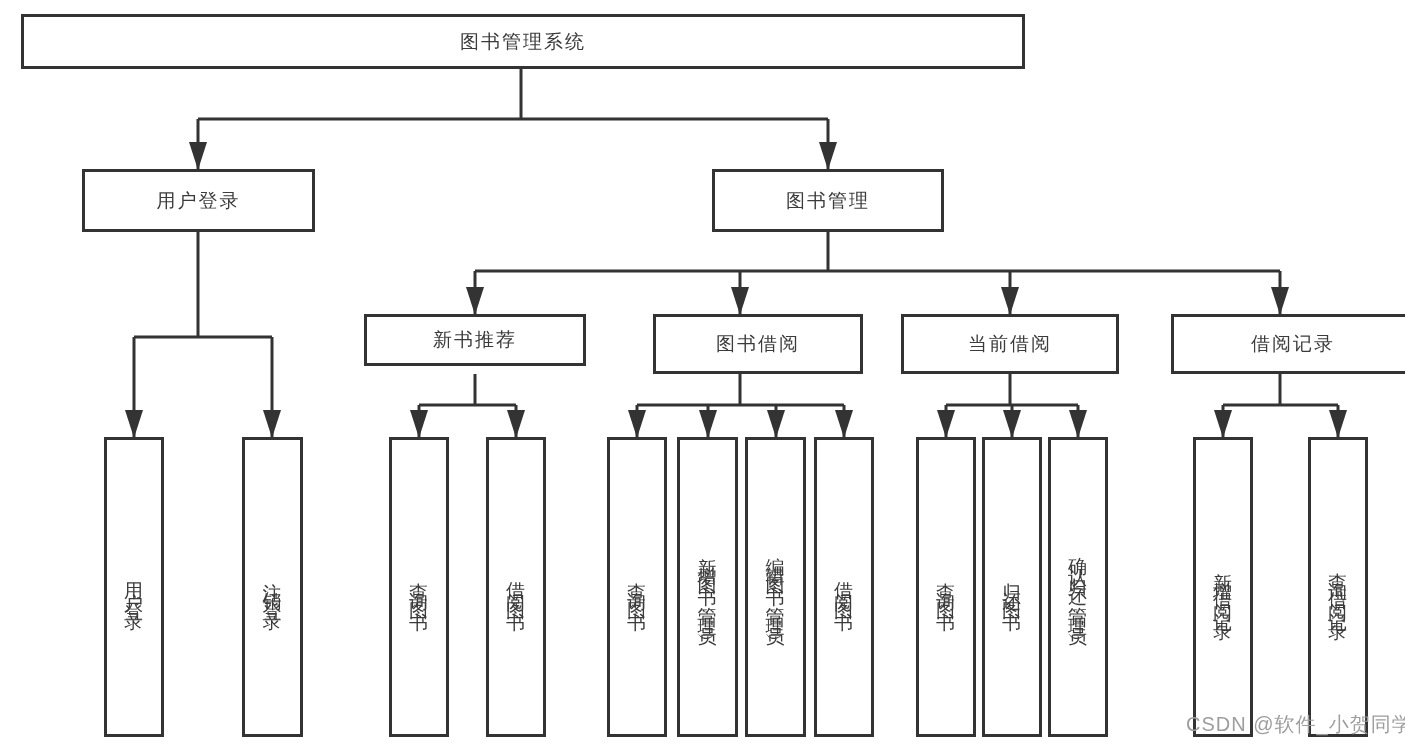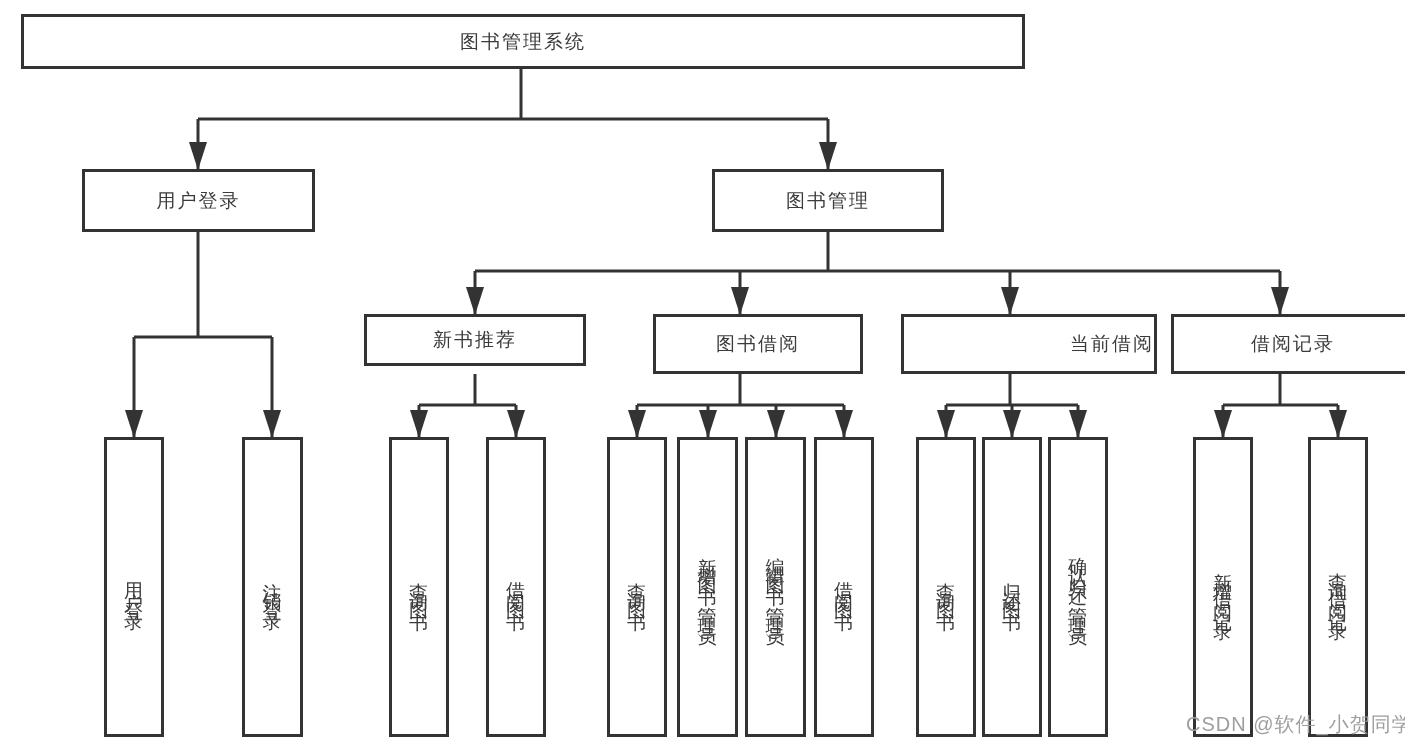--- a/index.html
+++ b/index.html
@@ -140,21 +140,21 @@
   <div class="hbox" style="left:712px; top:169px; width:232px; height:63px;">
     <span>图书管理</span>
   </div>
 
   <div class="hbox" style="left:364px; top:314px; width:222px; height:52px;">
     <span>新书推荐</span>
   </div>
   <div class="hbox" style="left:631px; top:314px; width:210px; height:60px;margin-left:22px;">
     <span>图书借阅</span>
   </div>
-  <div class="hbox" style="left:901px; top:314px; width:256px; height:60px;justify-content:flex-end;">
+  <div class="hbox" style="left:901px; top:314px; width:218px; height:60px;">
     <span>当前借阅</span>
   </div>
   <div class="hbox" style="left:1171px; top:314px; width:244px; height:60px;">
     <span>借阅记录</span>
   </div>
 
   <div class="vbox" style="left:104px; width:60px;">
     <span class="vtext">用户登录</span>
   </div>
   <div class="vbox" style="left:242px; width:61px;">

